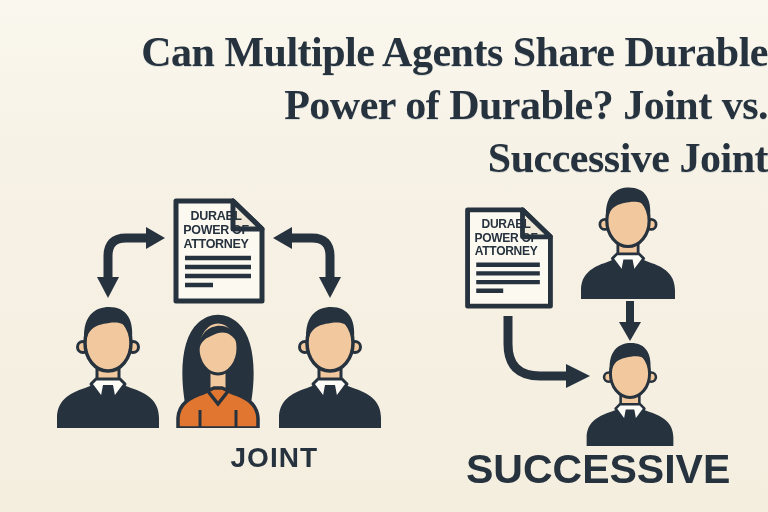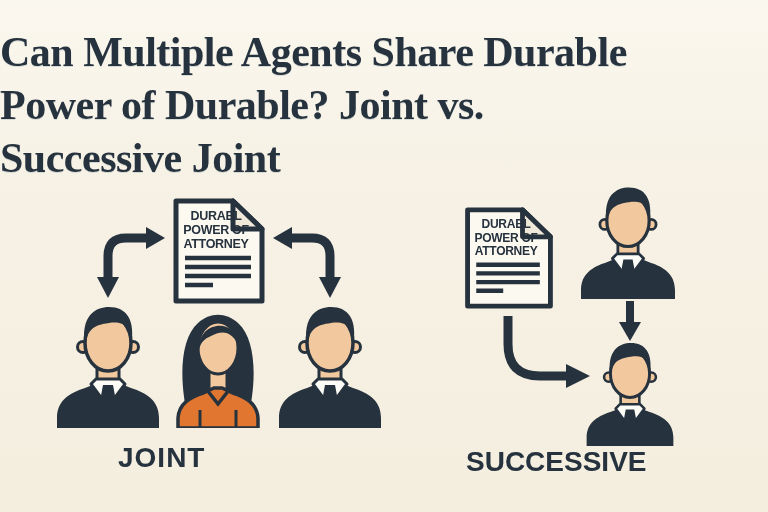--- a/index.html
+++ b/index.html
@@ -7,33 +7,33 @@
     --ink:#26323e; --skin:#f2c89e; --orange:#e0762f;
     --paper:#fcf9f1; --white:#fdfcf7;
   }
   *{margin:0;padding:0;box-sizing:border-box;}
   body{font-family:"Liberation Sans",sans-serif;}
   .canvas{
     position:relative;width:768px;height:512px;overflow:hidden;
     background:linear-gradient(180deg,var(--bg-top) 0%,#f7f2e6 30%,var(--bg-bot) 100%);
   }
   .title{
-    position:absolute;top:26px;left:0;right:0;text-align:left;
+    position:absolute;top:26px;left:0;right:0;text-align:right;
     font-family:"Liberation Serif",serif;font-weight:700;
     font-size:42px;line-height:53px;color:var(--ink);
     letter-spacing:-0.5px;
     text-shadow:0 1px 0 rgba(110,140,150,0.25);
   }
   .abs{position:absolute;}
   .diagram-label{
-    position:absolute;text-align:left;font-weight:700;color:var(--ink);
+    position:absolute;text-align:right;font-weight:700;color:var(--ink);
     font-family:"Liberation Sans",sans-serif;
   }
   .joint-label{left:118px;top:442px;width:200px;font-size:28px;letter-spacing:1px;}
-  .successive-label{left:466px;top:446px;width:250px;font-size:28px;letter-spacing:0px;}
+  .successive-label{left:466px;top:446px;width:250px;font-size:41px;letter-spacing:0px;}
   .ink{fill:var(--ink);}
   .skin{fill:var(--skin);stroke:var(--ink);}
   .paper{fill:var(--paper);stroke:var(--ink);}
   .fold{fill:#f0e9d9;stroke:var(--ink);}
   .shirt{fill:var(--white);stroke:var(--ink);}
   .top{fill:var(--orange);stroke:var(--ink);}
   .stroke-ink{stroke:var(--ink);fill:none;}
   .doc-text{
     fill:var(--ink);font-family:"Liberation Sans",sans-serif;
     font-weight:700;font-size:12.5px;letter-spacing:-0.3px;text-anchor:middle;

